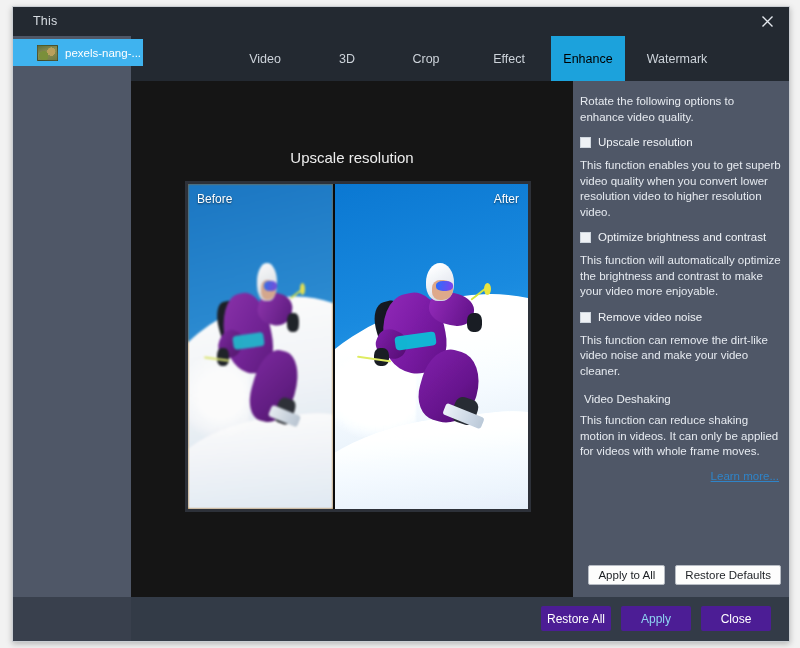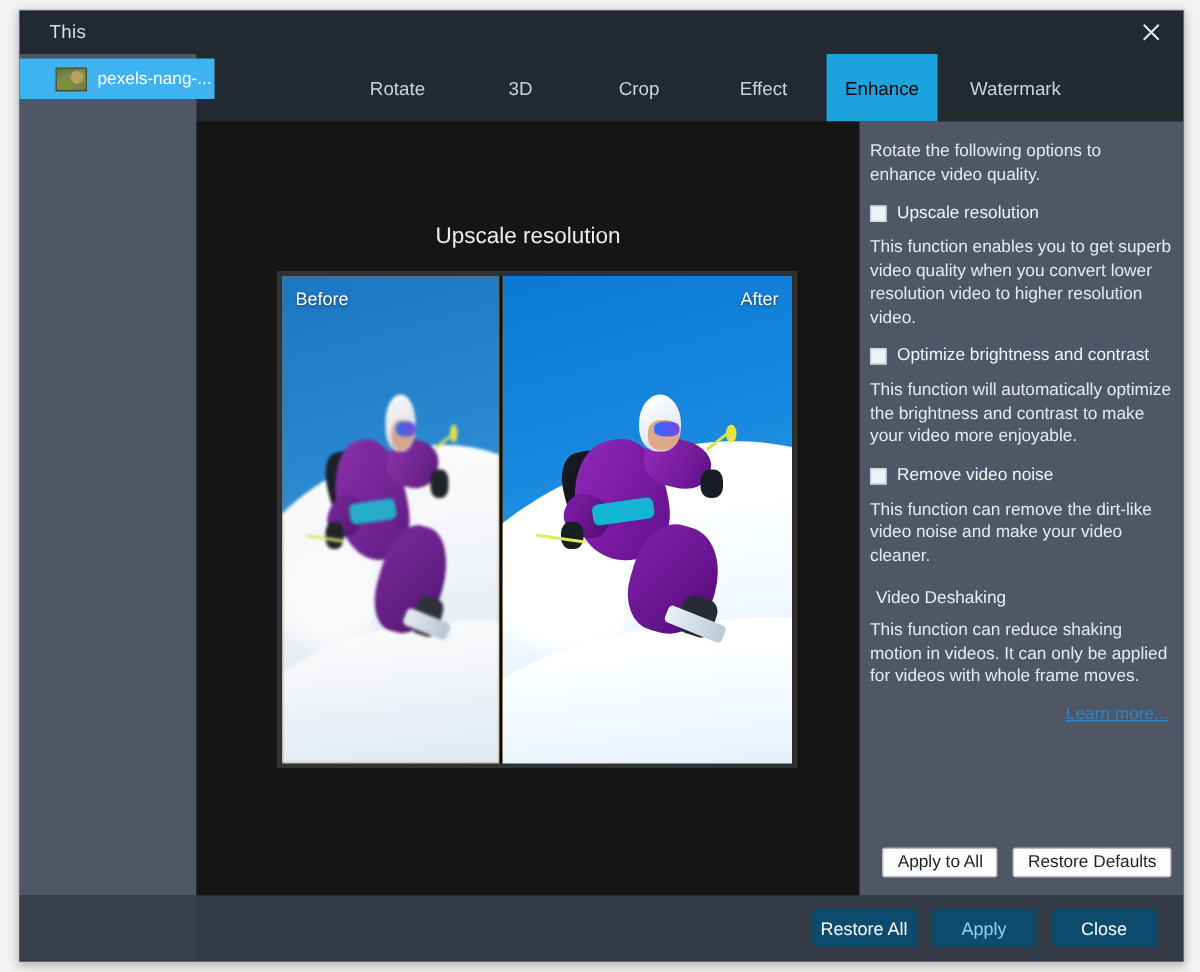--- a/index.html
+++ b/index.html
@@ -241,21 +241,21 @@
     position:absolute;left:0;right:0;bottom:0;height:44px;
     background:#333b47;
   }
   .bottombar .sep{
     position:absolute;left:0;top:0;width:118px;height:100%;background:#39404d;
   }
   .bbtns{
     position:absolute;right:18px;top:9px;display:flex;gap:10px;
   }
   .btn-blue{
-    min-width:70px;height:25px;background:#0c4a6e;border:none;border-radius:2px;
+    min-width:70px;height:25px;background:#4c1d95;border:none;border-radius:2px;
     color:#ffffff;font-size:12px;cursor:pointer;
     font-family:"Liberation Sans", sans-serif;
     display:flex;align-items:center;justify-content:center;padding:0 2px;
   }
   .btn-blue.disabled{color:#8fd4f2;cursor:default;}
 </style>
 </head>
 <body>
 
 <div class="window">
@@ -263,21 +263,21 @@
   <div class="titlebar">
     <div class="title">This</div>
     <div class="close-btn">
       <svg width="13" height="13" viewBox="0 0 13 13" aria-hidden="true">
         <path d="M1.5 1.5 L11.5 11.5 M11.5 1.5 L1.5 11.5" stroke="#e4e8ee" stroke-width="1.4" fill="none"></path>
       </svg>
     </div>
   </div>
 
   <div class="tabstrip">
-    <div class="tab" style="left:98px;width:72px;">Rotate</div>
+    <div class="tab" style="left:98px;width:72px;">Video</div>
     <div class="tab" style="left:186px;width:60px;">3D</div>
     <div class="tab" style="left:262px;width:66px;">Crop</div>
     <div class="tab" style="left:344px;width:68px;">Effect</div>
     <div class="tab active" style="left:420px;width:74px;">Enhance</div>
     <div class="tab" style="left:500px;width:92px;">Watermark</div>
   </div>
 
   <div class="sidebar">
     <div class="clip-item">
       <div class="clip-thumb"></div>

